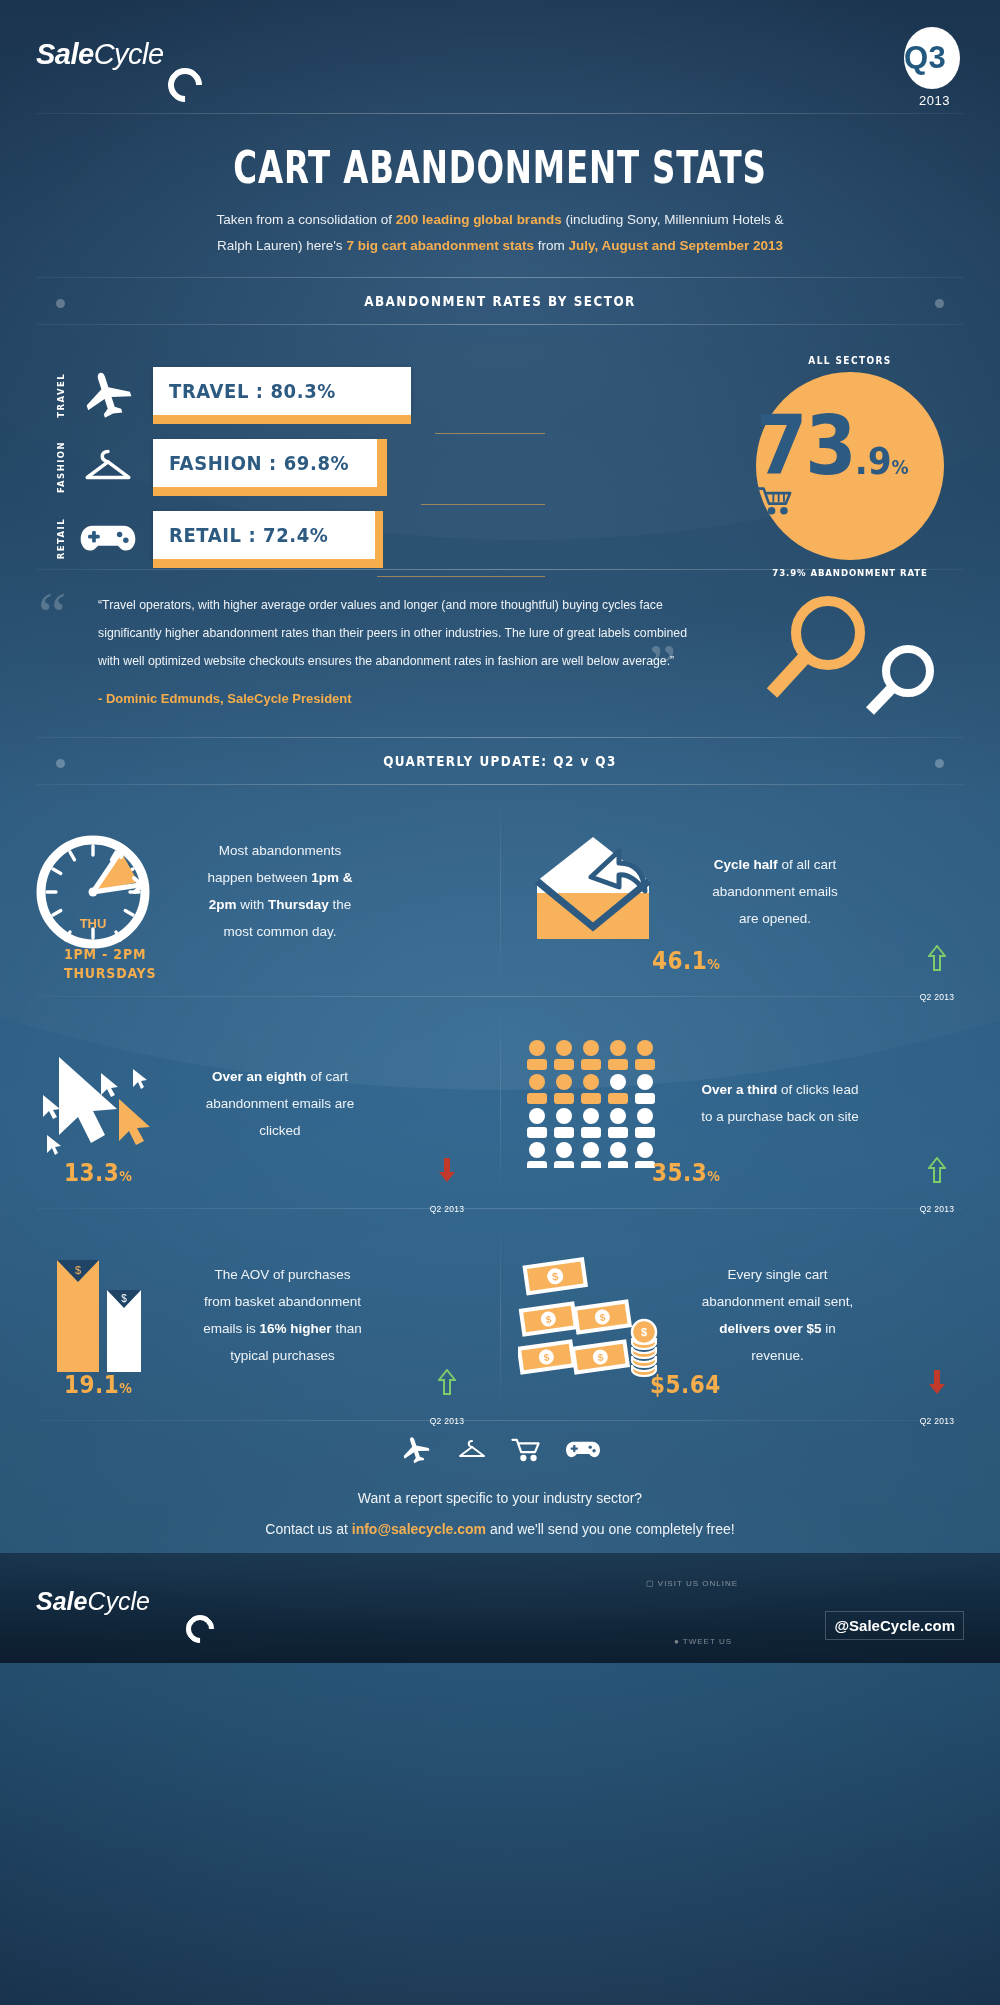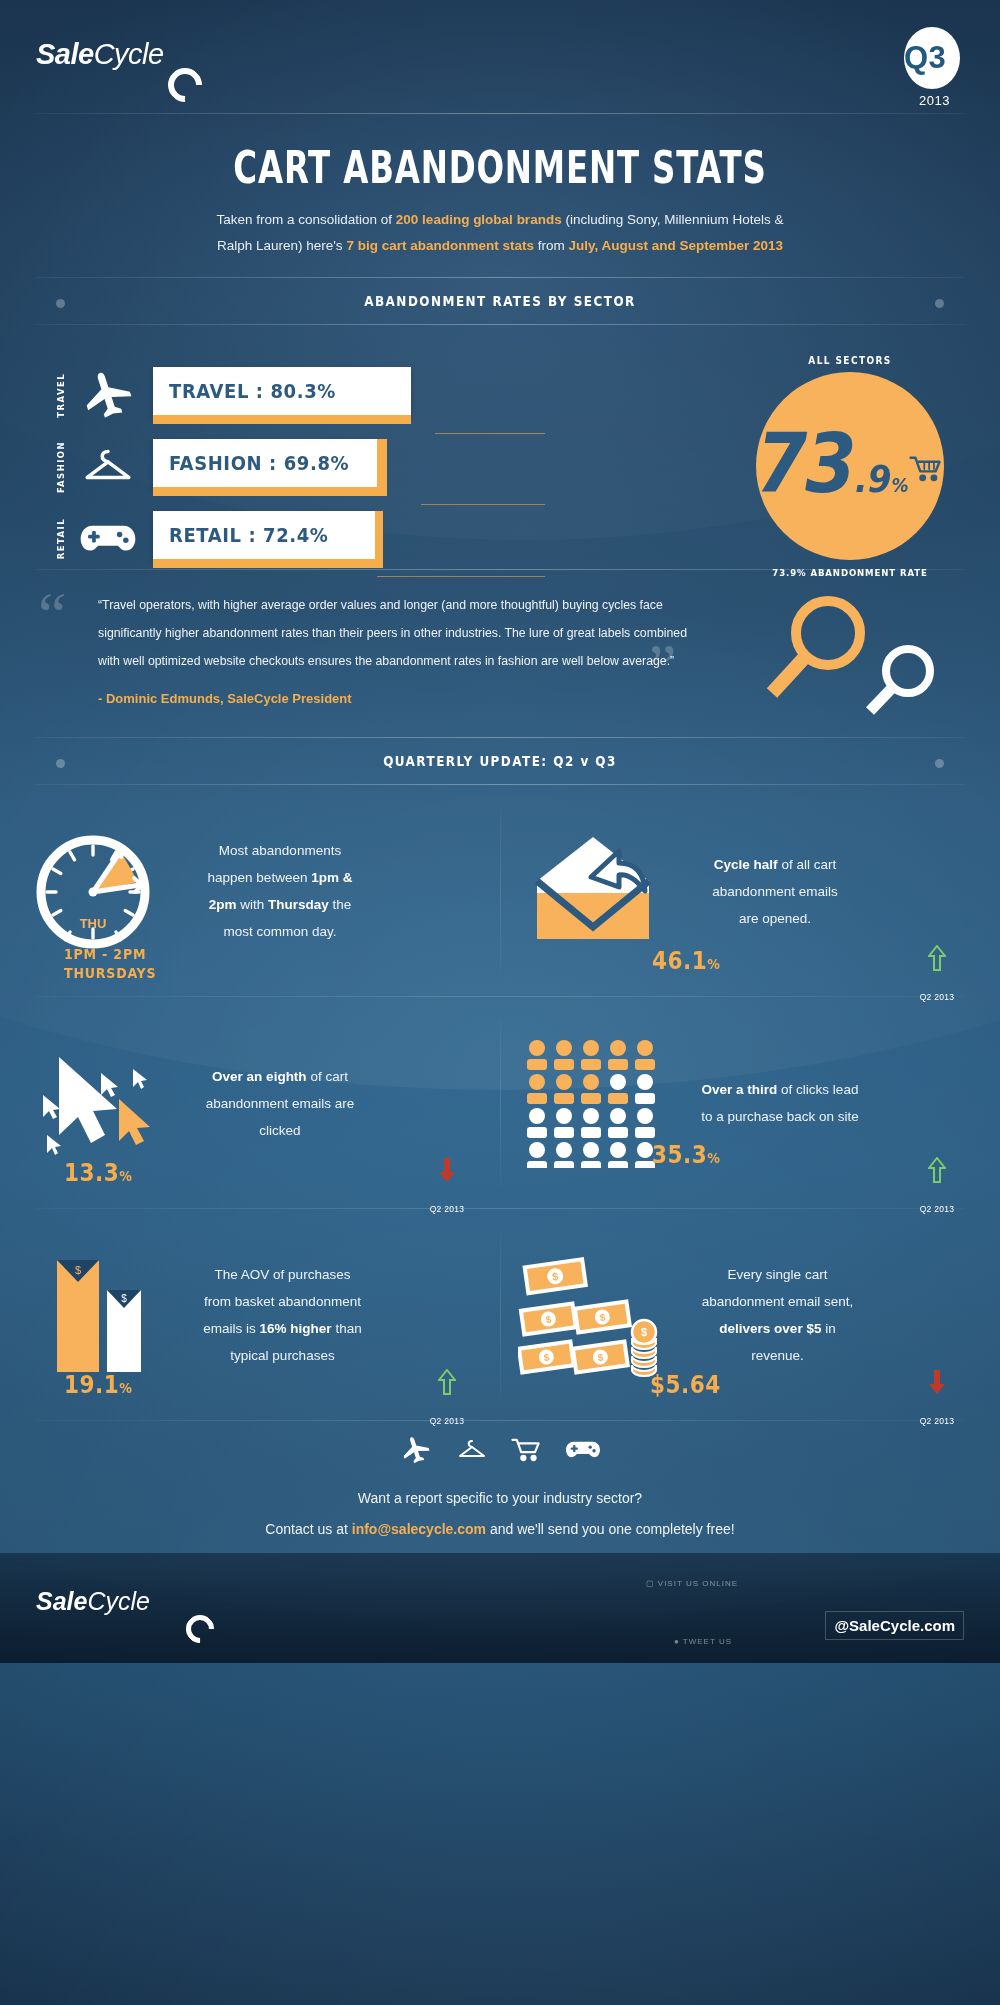--- a/index.html
+++ b/index.html
@@ -106,21 +106,21 @@
   .connector { position: absolute; height: 1px; background: rgba(246,173,75,0.55); }
 
   .circle-stat { position: absolute; right: 55px; top: 22px; width: 190px; text-align: center; }
   .all-sectors {
     color: #ffffff; font-size: 10px; font-weight: bold; letter-spacing: 1.4px; margin-bottom: 6px;
     font-family: "DejaVu Sans Condensed", "Liberation Sans Narrow", "Liberation Sans", sans-serif;
   }
   .big-circle {
     width: 188px; height: 188px; border-radius: 50%;
     background: #f9b25c; position: relative; margin: 0 auto;
-    display: flex; flex-direction: row; align-items: center; justify-content: center; font-style: italic;
+    display: flex; flex-direction: column; justify-content: center;
   }
   .big-num {
     color: #2d5a80; font-weight: bold; line-height: 0.82;
     font-family: "DejaVu Sans Condensed", "Liberation Sans Narrow", "Liberation Sans", sans-serif;
     display: flex; align-items: baseline; margin-top: -4px;
   }
   .big-num .n1 { font-size: 82px; letter-spacing: -2px; }
   .big-num .n2 { font-size: 38px; }
   .big-num .n3 { font-size: 19px; }
   .rate-caption {
@@ -478,21 +478,21 @@
                   <rect x="58" y="123" width="20" height="9" rx="3"></rect>
                 <circle cx="95" cy="112" r="8"></circle>
                   <rect x="85" y="123" width="20" height="9" rx="3"></rect>
                 <circle cx="122" cy="112" r="8"></circle>
                   <rect x="112" y="123" width="20" height="9" rx="3"></rect>
               </g>
             </g>
           </svg>
         </div>
         <div class="stat-copy alignc" style="width:190px"><b>Over a third</b> of clicks lead to a purchase back on site</div>
-        <div class="stat-value" style="left:152px; top:144px;">
+        <div class="stat-value" style="left:152px; top:162px;">
           <span>35.3</span><span class="pct">%</span>
         </div>
         <div class="trend" style="left:408px; top:160px;">
           <svg width="18" height="26" viewBox="0 0 18 26">
             <path d="M9 1 L17 11 H12 V25 H6 V11 H1 Z" fill="none" stroke="#7ecb6b" stroke-width="2"></path>
           </svg>
           <div class="trend-label">Q2 2013</div>
         </div>
       </div>
       <div class="rowline" style="bottom:0"></div>

